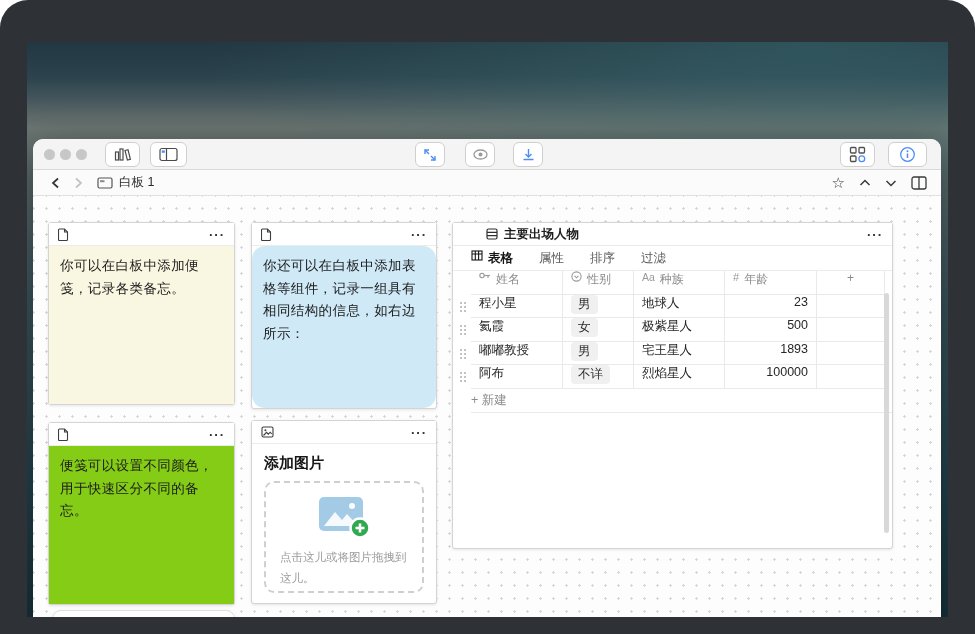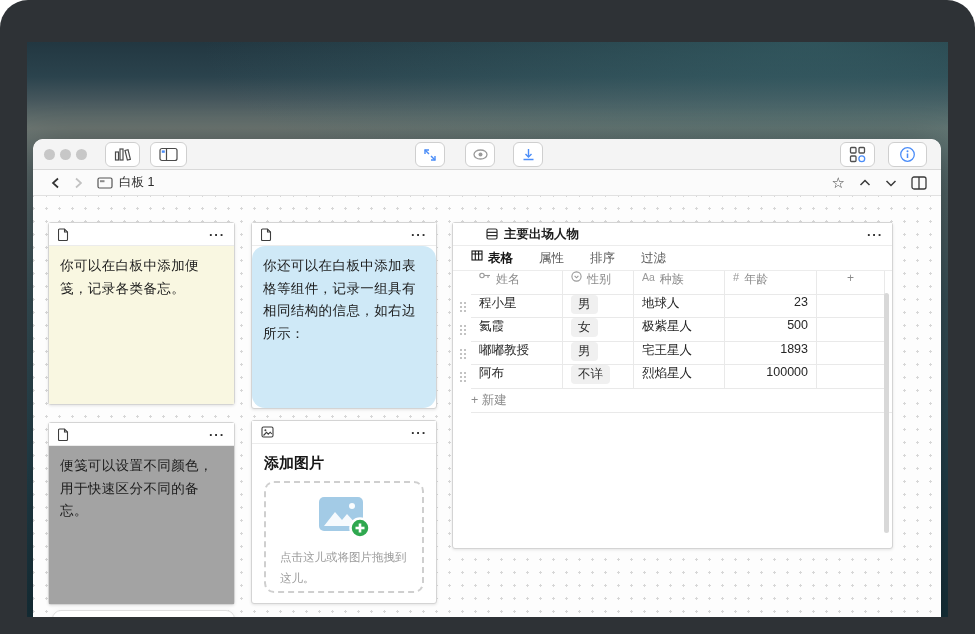--- a/index.html
+++ b/index.html
@@ -22,21 +22,21 @@
   .tab{display:flex;align-items:center;gap:6px;margin-left:14px;font-size:12.5px;color:#2b2b2b;}
   .tabbar .right{margin-left:auto;display:flex;align-items:center;gap:14px;padding-right:14px;}
   .star{font-size:15px;color:#3a3a3a;line-height:1;}
   
   .canvas{position:relative;height:434px;background-color:#fdfdfd;overflow:hidden;
     background-image:radial-gradient(#d7d7d7 1px,transparent 1.35px);background-size:13px 13px;background-position:7px 6px;}
   .card{position:absolute;background:#fff;border:1px solid #d4d4d4;border-radius:3px;box-shadow:0 1px 3px rgba(0,0,0,.10);}
   .chead{height:23px;display:flex;align-items:center;justify-content:space-between;padding:0 9px;border-bottom:1px solid #ececec;background:#fff;}
   .dots{font-weight:700;color:#2f2f2f;font-size:13px;letter-spacing:1px;line-height:1;cursor:pointer;}
   .nbody{height:calc(100% - 23px);padding:9px 11px;font-size:13.5px;line-height:1.68;color:#1b1b1b;letter-spacing:.4px;}
-  .yellow{background:#f9f7e1;} .blue{background:#cfe9f7;border-radius:13px;} .teal{background:#a3a3a3;}
+  .yellow{background:#f9f7e1;} .blue{background:#cfe9f7;border-radius:13px;} .teal{background:#84cc16;}
   
   .tcard-title{display:flex;align-items:center;gap:6px;font-size:12.5px;font-weight:700;color:#1d1d1d;padding-left:24px;}
   .ttabs{height:25px;display:flex;align-items:center;gap:26px;padding:0 18px;border-bottom:1px solid #ececec;font-size:12.5px;color:#5a5a5a;}
   .ttabs .active{color:#161616;font-weight:700;display:flex;align-items:flex-start;gap:5px;}
   .trow{display:grid;grid-template-columns:18px 92px 71px 91px 92px 68px;align-items:stretch;}
   .trow .c{border-bottom:1px solid #e9e9e9;border-right:1px solid #e9e9e9;display:flex;align-items:flex-start;padding:0 8px;height:23.5px;font-size:12.5px;color:#262626;}
   .trow .c.head{color:#8b8b8b;font-size:12px;gap:5px;}
   .trow .c:last-child{justify-content:center;color:#8b8b8b;}
   .trow .gut{display:flex;align-items:center;justify-content:center;}
   .grip{width:7px;height:11px;background-image:radial-gradient(circle,#c3c3c3 1px,transparent 1.3px);background-size:4px 4px;}

